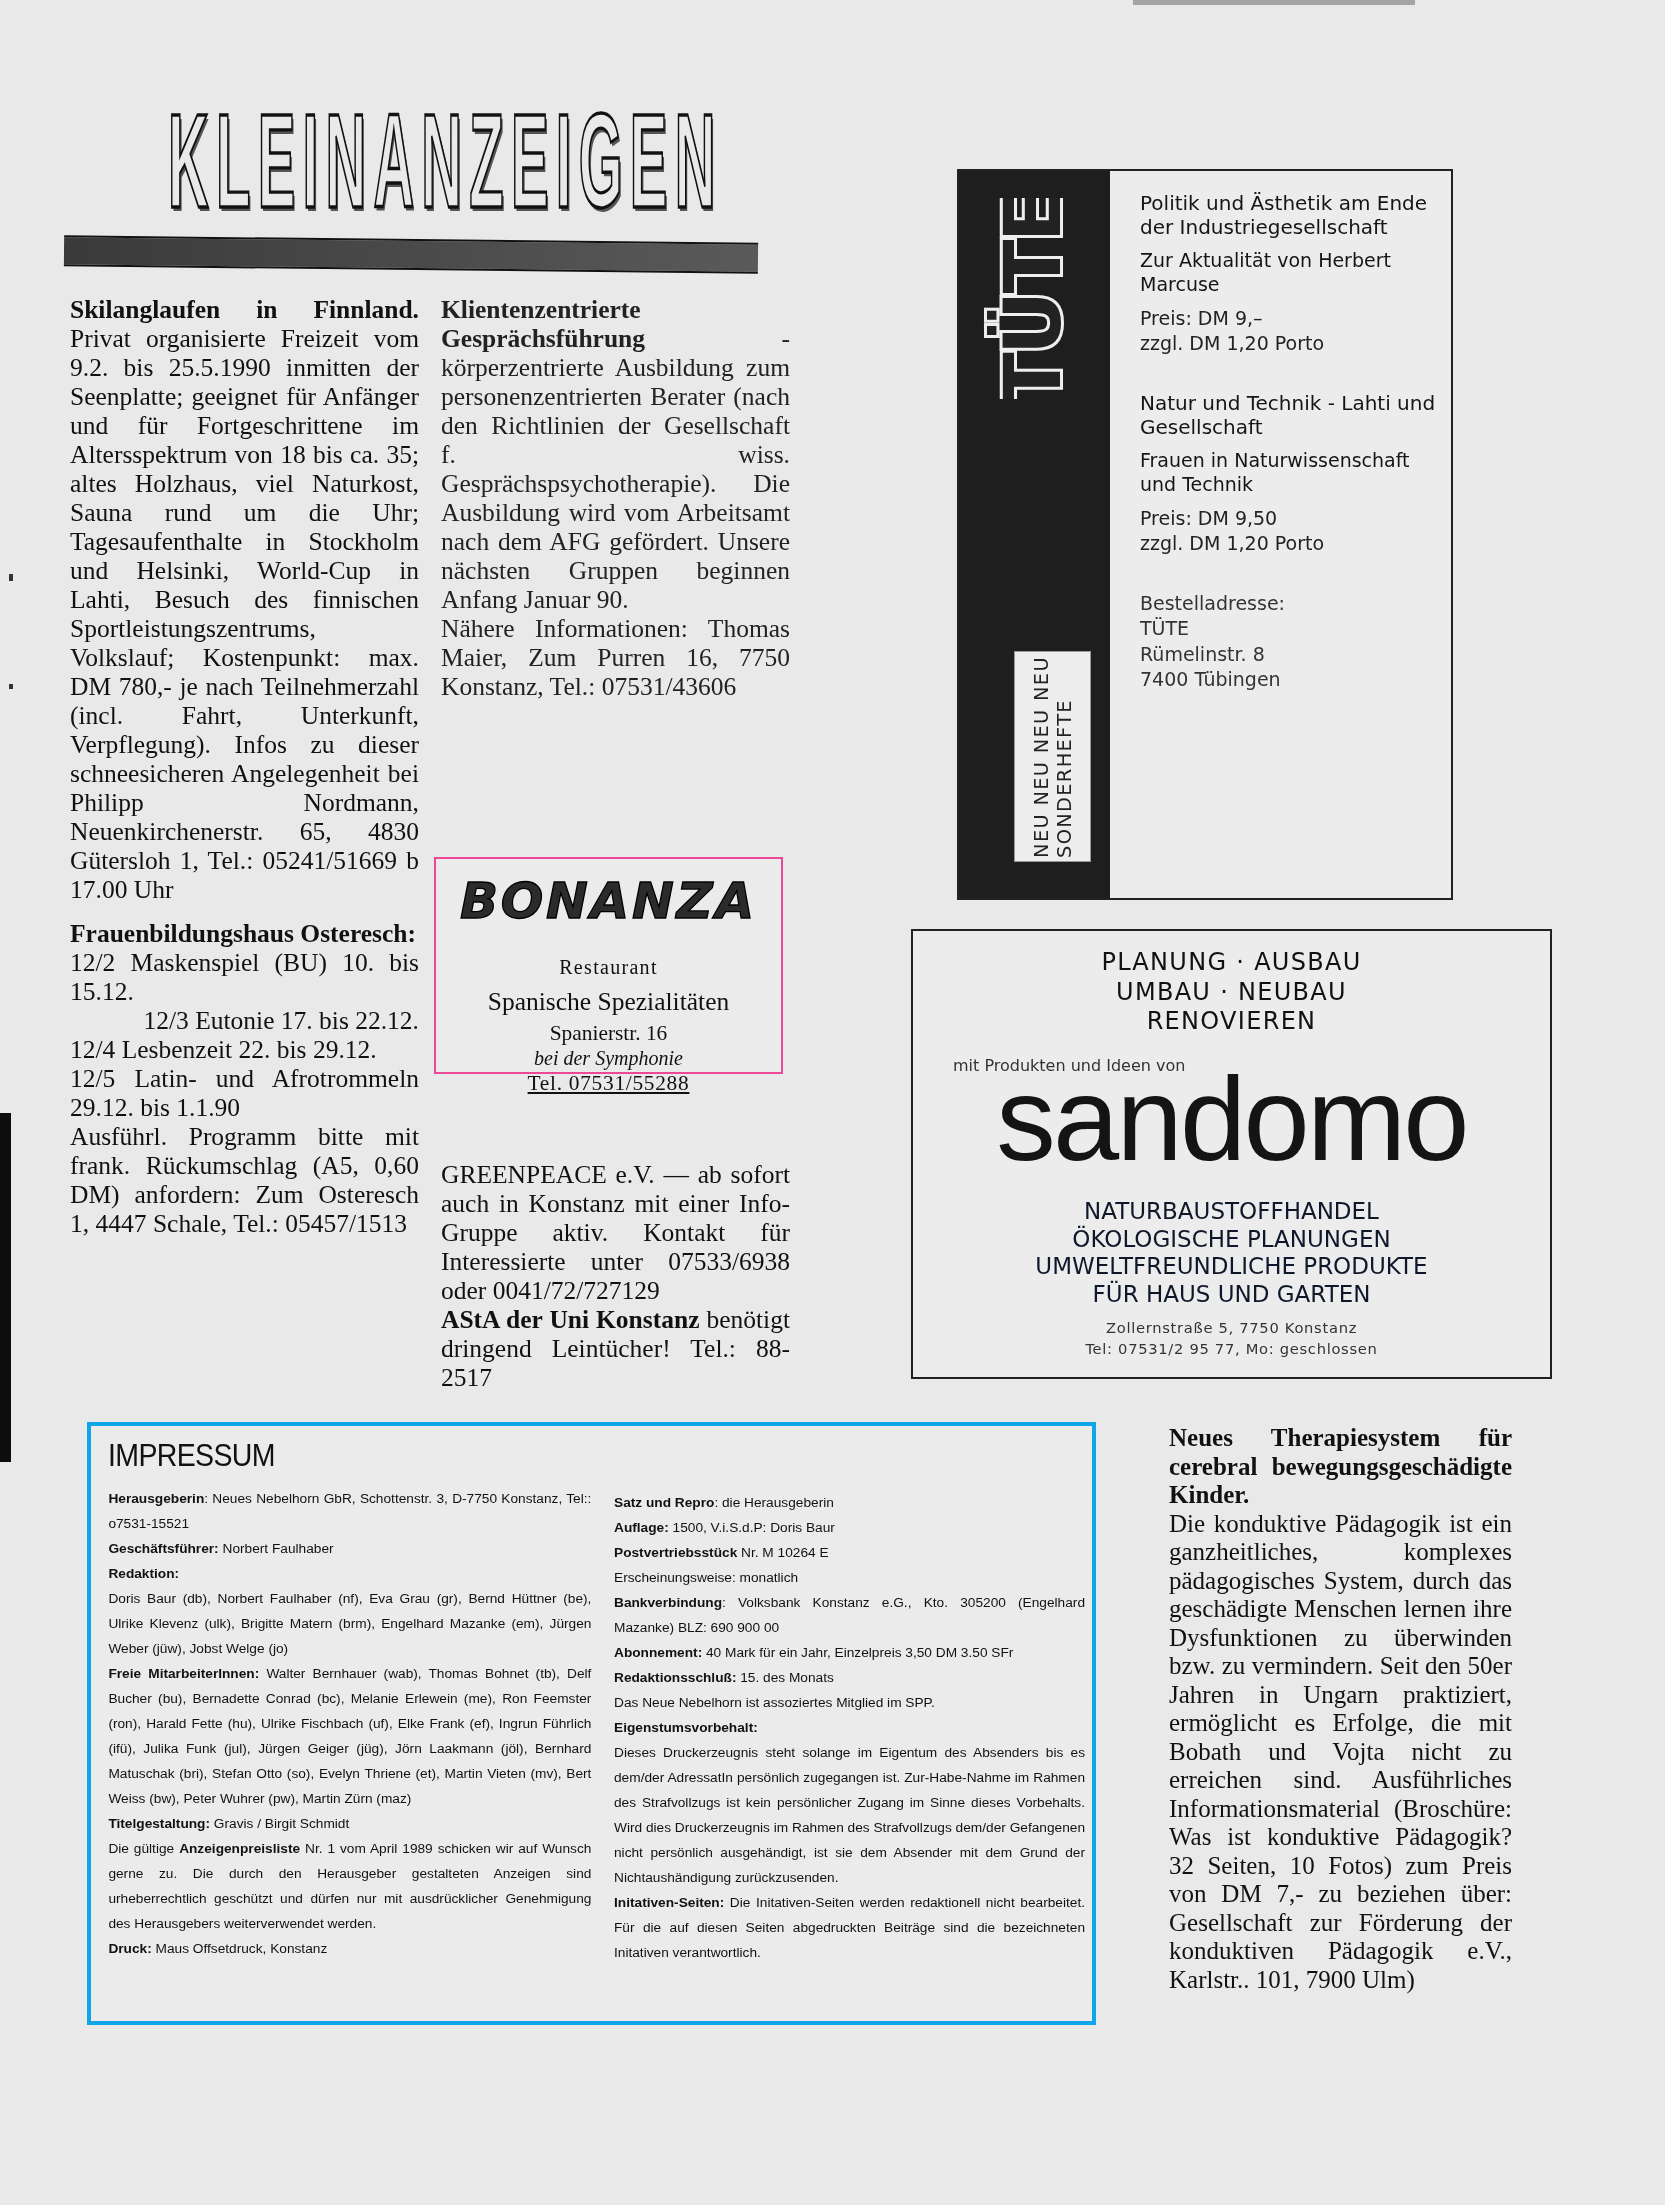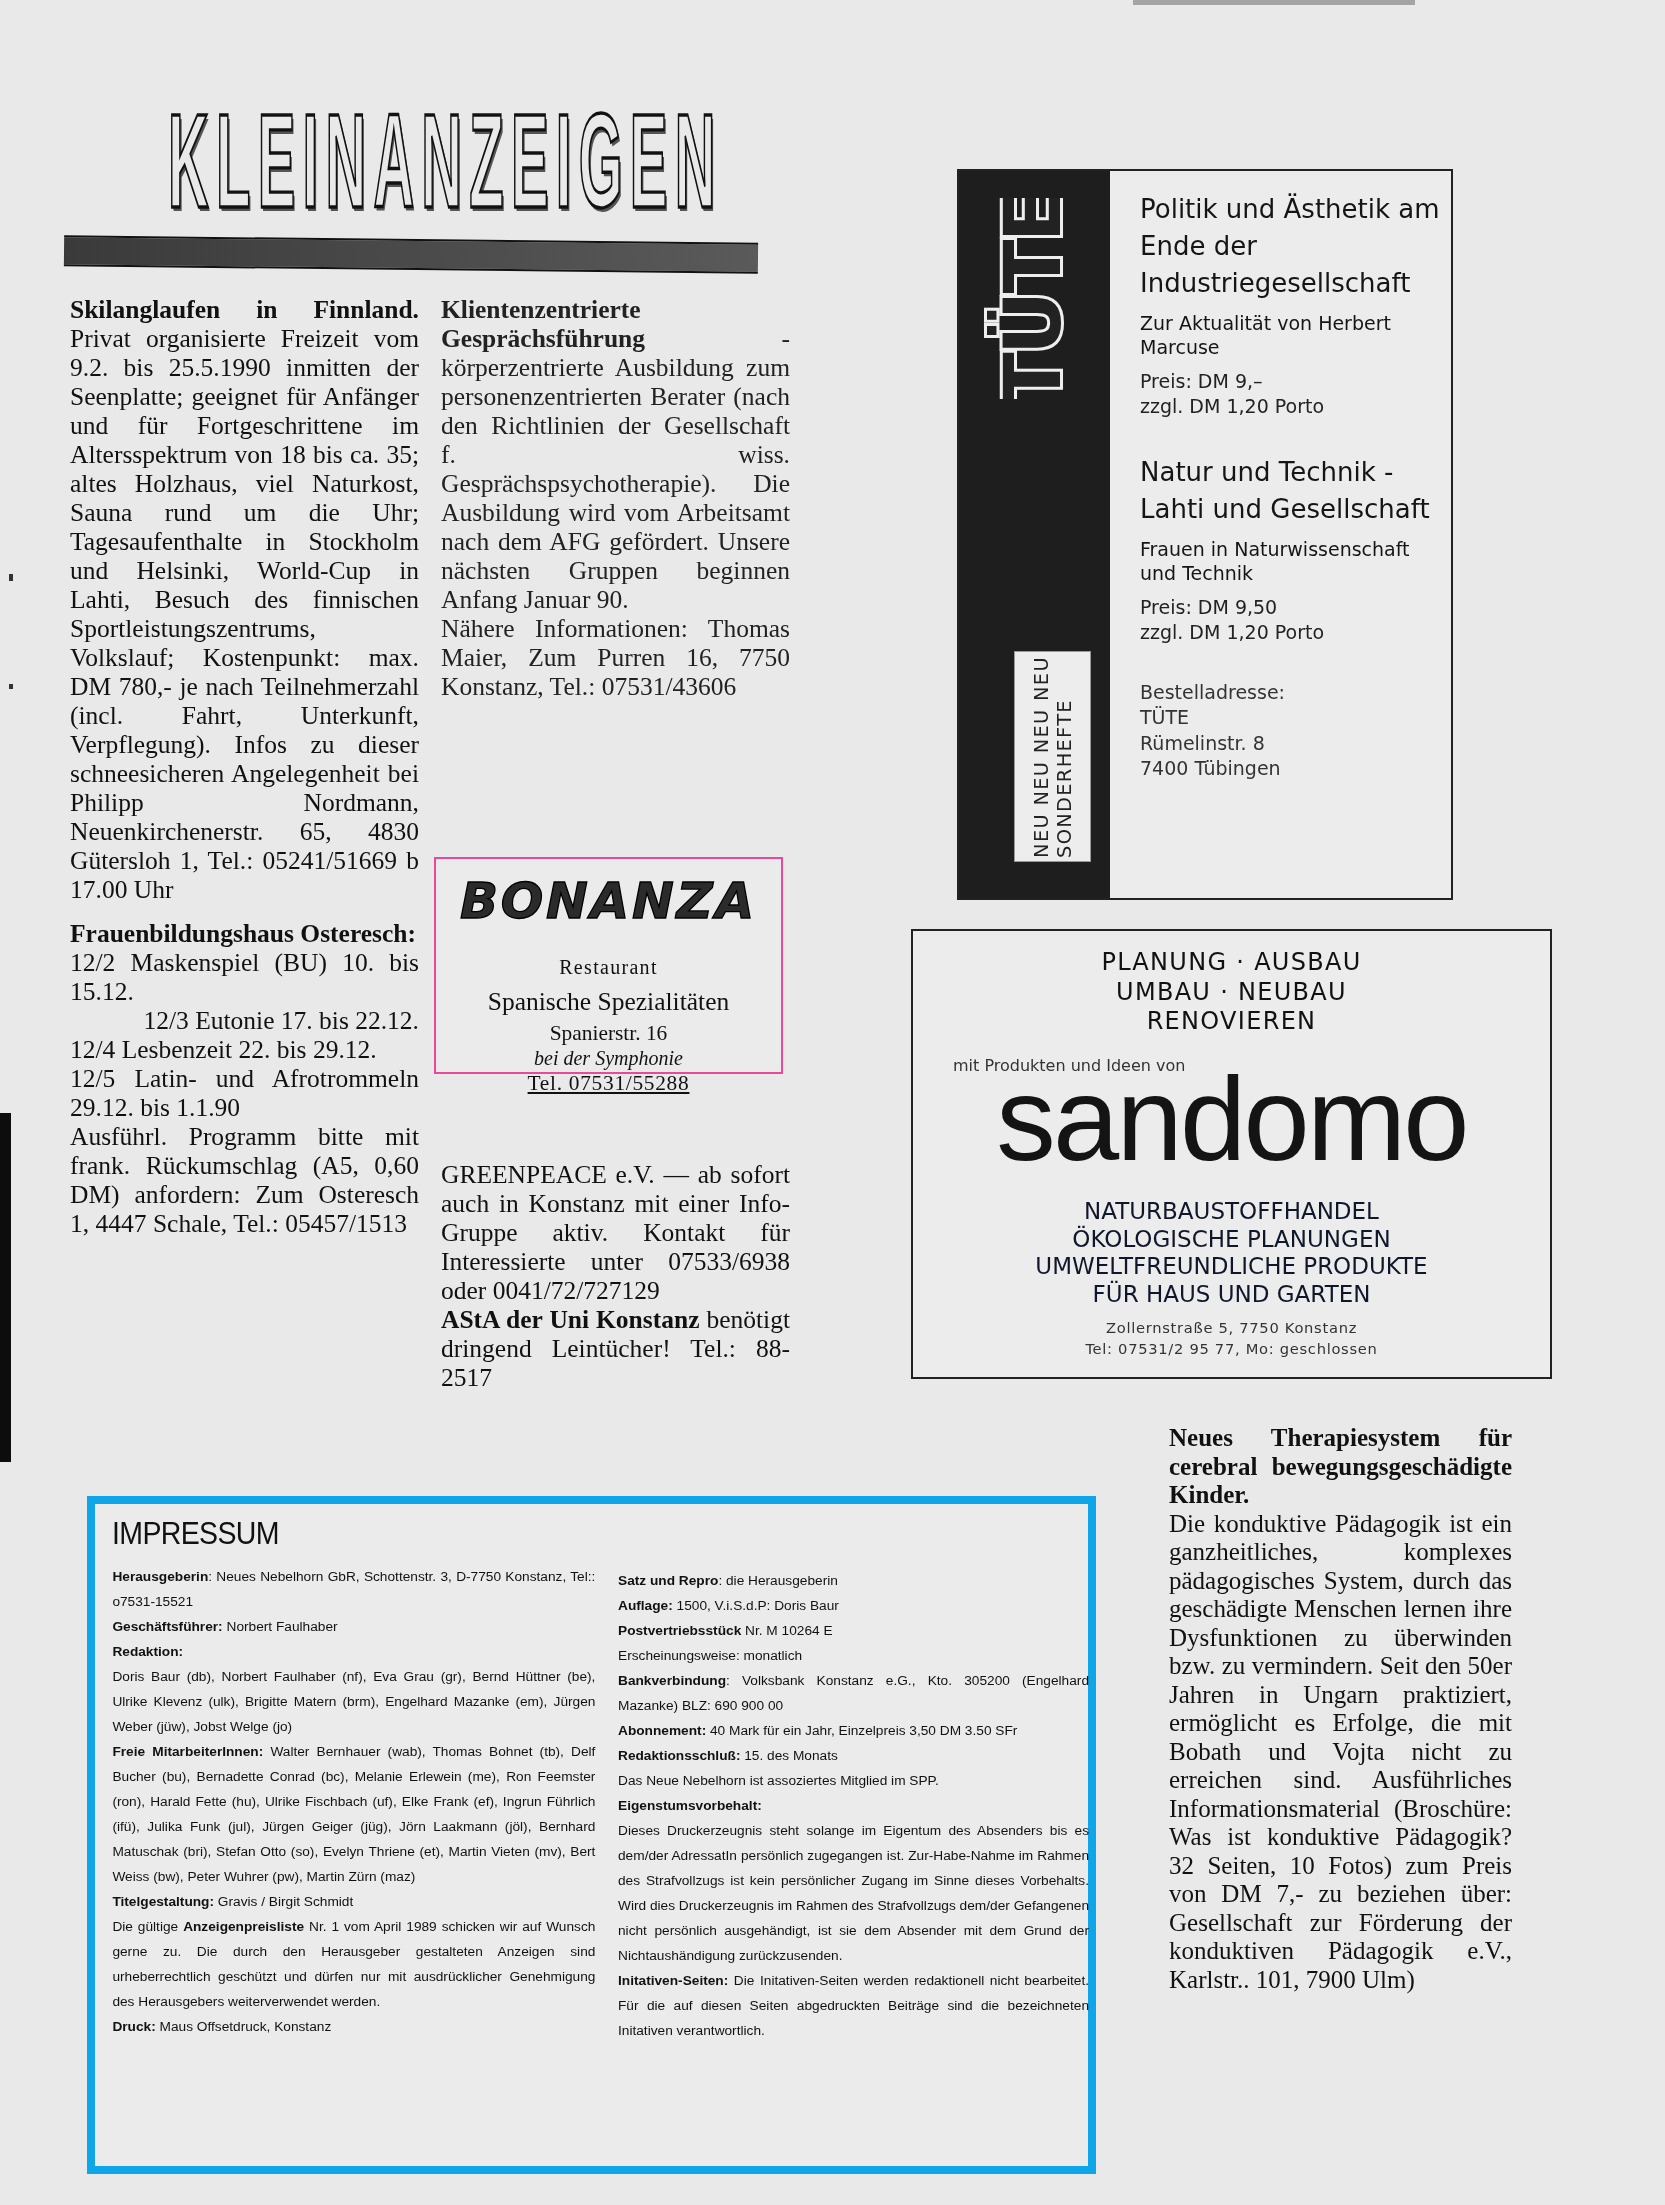--- a/index.html
+++ b/index.html
@@ -79,21 +79,21 @@
   .tute-badge .vtext {
     position: absolute; left: 50%; top: 50%;
     transform: translate(-50%,-50%) rotate(-90deg);
     font-family: "DejaVu Sans", sans-serif; font-size: 19.4px; line-height: 23px;
     white-space: nowrap; text-align: left; color: #222; letter-spacing: 1.3px;
   }
   .tute-text {
     left: 181px; top: 20px; width: 302px;
     font-family: "DejaVu Sans", sans-serif; color: #151515;
   }
-  .tute-text .big { font-size: 26px; line-height: 37px; }
+  .tute-text .big { font-size: 20px; line-height: 24px; }
   .tute-text .sub { font-size: 19px; line-height: 24px; font-weight: normal; margin-top: 9.4px; }
   .tute-text .price { font-size: 19px; line-height: 25.5px; margin-top: 9.4px; color: #222; }
   .tute-text .gap { height: 34px; }
   .tute-text .addr { font-size: 19px; line-height: 25.5px; color: #333; }
 
   
   .sandomo {
     left: 911px; top: 929px; width: 641px; height: 450px;
     border: 2px solid #222; box-sizing: border-box; text-align: center;
     font-family: "DejaVu Sans", sans-serif; background: #ececec;
@@ -113,22 +113,22 @@
   .sandomo .foot {
     position: absolute; left: 0; width: 100%; top: 386px;
     font-size: 14.7px; line-height: 21.4px; color: #333; letter-spacing: 0.7px;
   }
 
   
   .col-c { left: 1169px; top: 1424px; width: 343px; font-size: 25px; line-height: 28.5px; }
 
   
   .impressum {
-    left: 87px; top: 1496px; width: 1009px; height: 678px;
-    border: 8px solid #0ea5e9; box-sizing: border-box; background: #ebebeb;
+    left: 87px; top: 1422px; width: 1009px; height: 603px;
+    border: 4px solid #0ea5e9; box-sizing: border-box; background: #ebebeb;
     font-family: "Liberation Sans", sans-serif;
   }
   .impressum h2 {
     position: absolute; left: 17.4px; top: 12px; margin: 0;
     font-family: "Liberation Sans", sans-serif; font-weight: normal;
     font-size: 31px; letter-spacing: -0.7px; transform: scaleX(0.92); transform-origin: left;
   }
   .imp-col {
     position: absolute; top: 60px; font-size: 13.7px; line-height: 25px; color: #111;
     text-align: justify;

